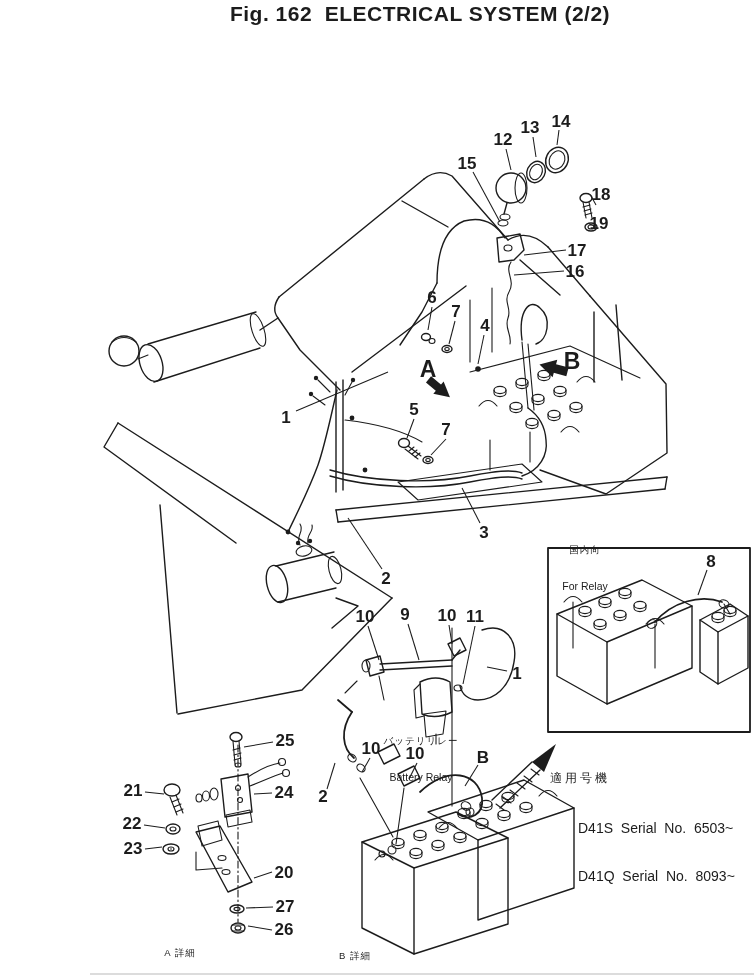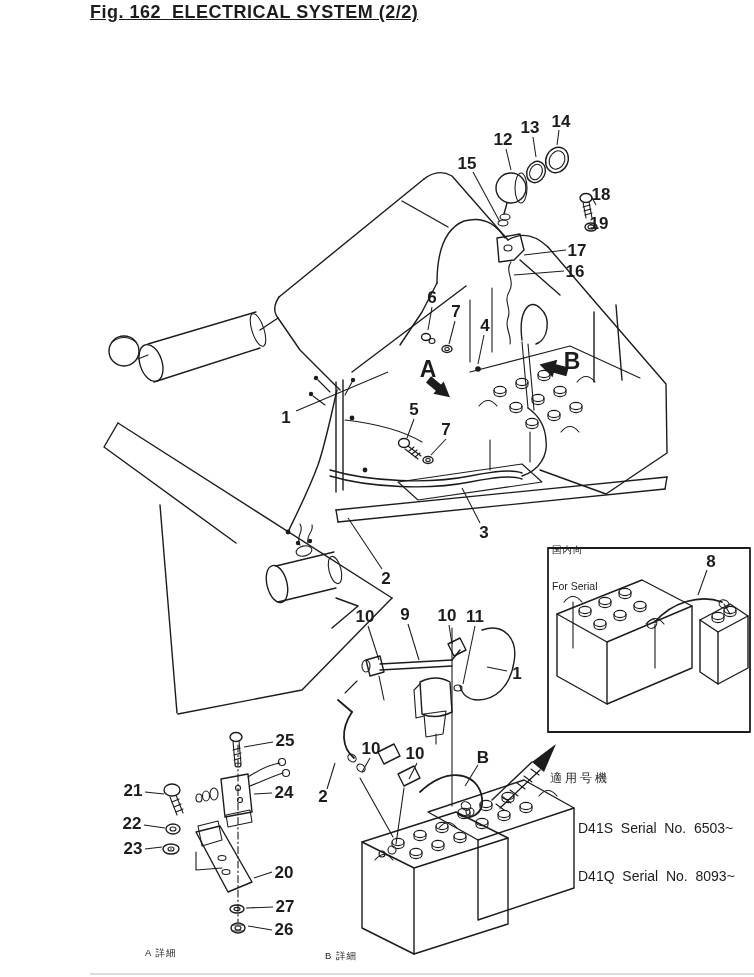--- a/index.html
+++ b/index.html
@@ -1,31 +1,31 @@
 <!DOCTYPE html>
 <html style="--ink: #1c1c1c; --paper: #ffffff;"><head>
 <meta charset="utf-8">
 <style>
   :root{ --ink:#1c1c1c; --paper:#ffffff; }
   html,body{margin:0;padding:0;background:#e8e8e8;}
   .page{position:relative;width:754px;height:977px;background:var(--paper);
         font-family:"Liberation Sans",sans-serif;color:var(--ink);overflow:hidden;margin:0 auto;}
-  .title{position:absolute;left:90px;top:2px;width:660px;
-         font-size:18px;font-weight:bold;letter-spacing:.5px;white-space:pre;text-decoration:underline;}
+  .title{position:absolute;left:90px;top:2px;width:660px;text-align:center;
+         font-size:21px;font-weight:bold;letter-spacing:.5px;white-space:pre;}
   svg.art{position:absolute;left:0;top:0;}
   .ink{stroke:var(--ink);fill:none;stroke-width:1.4;stroke-linecap:round;stroke-linejoin:round;}
   .thin{stroke-width:1.1;}
   .fat{stroke-width:1.8;}
   .solid{fill:var(--ink);stroke:none;}
   .leader{stroke:var(--ink);stroke-width:1.05;}
   .callout-text{font-family:"Liberation Sans",sans-serif;font-weight:bold;font-size:17px;
                 fill:var(--ink);text-anchor:middle;dominant-baseline:central;}
   .view-letter{font-family:"Liberation Sans",sans-serif;font-weight:bold;font-size:23px;
                fill:var(--ink);text-anchor:middle;dominant-baseline:central;}
-  .lbl{position:absolute;line-height:12px;white-space:pre;}
+  .lbl{position:absolute;text-align:center;line-height:12px;white-space:pre;}
   .lbl .jp{font-size:9.5px;letter-spacing:1px;}
   .lbl .en{font-size:10.5px;}
   .applic{position:absolute;left:550px;top:734px;width:170px;white-space:pre;}
   .applic .hd{text-align:left;font-size:12px;letter-spacing:3px;font-weight:normal;}
   .applic .ln{font-size:14px;line-height:11.5px;padding-left:28px;}
 </style>
 </head>
 <body>
 
 <div class="page">
@@ -406,24 +406,28 @@
         <line x1="273" y1="907" x2="246" y2="908" class="leader"></line>
         <text x="285" y="906" class="callout-text">27</text>
         <line x1="272" y1="930" x2="248" y2="926" class="leader"></line>
         <text x="284" y="929" class="callout-text">26</text>
         <text x="428" y="369" class="view-letter">A</text>
         <text x="572" y="361" class="view-letter">B</text>
       </g>
   </svg>
 
 
+  <div class="lbl" style="left:365px;top:711px;width:112px;">
+    <div class="jp">バッテリリレー</div>
+    <div class="en">Battery Relay</div>
+  </div>
 
   <div class="lbl" style="left:552px;top:520px;width:66px;">
     <div class="jp">国内向</div>
-    <div class="en">For Serial</div>
+    <div class="en">For Relay</div>
   </div>
 
   <div class="applic">
     <div class="hd">適用号機</div>
     <div class="ln">D41S  Serial  No.  6503~</div>
     <div class="ln">D41Q  Serial  No.  8093~</div>
   </div>
 
   <div class="lbl" style="left:145px;top:923px;width:70px;">
     <div class="jp">A 詳細</div>

